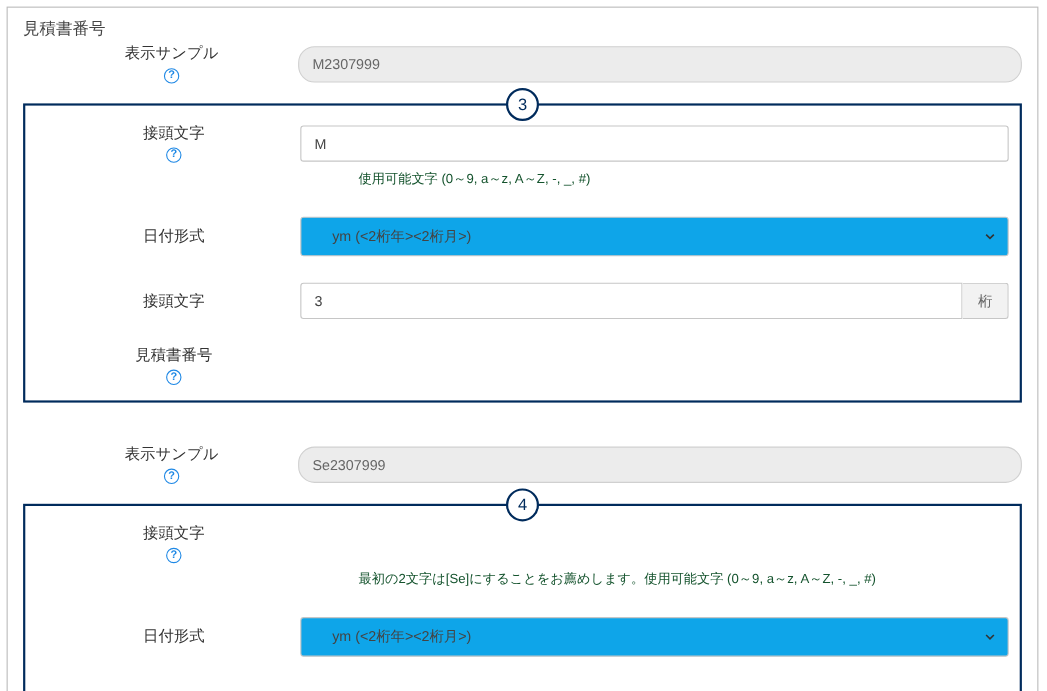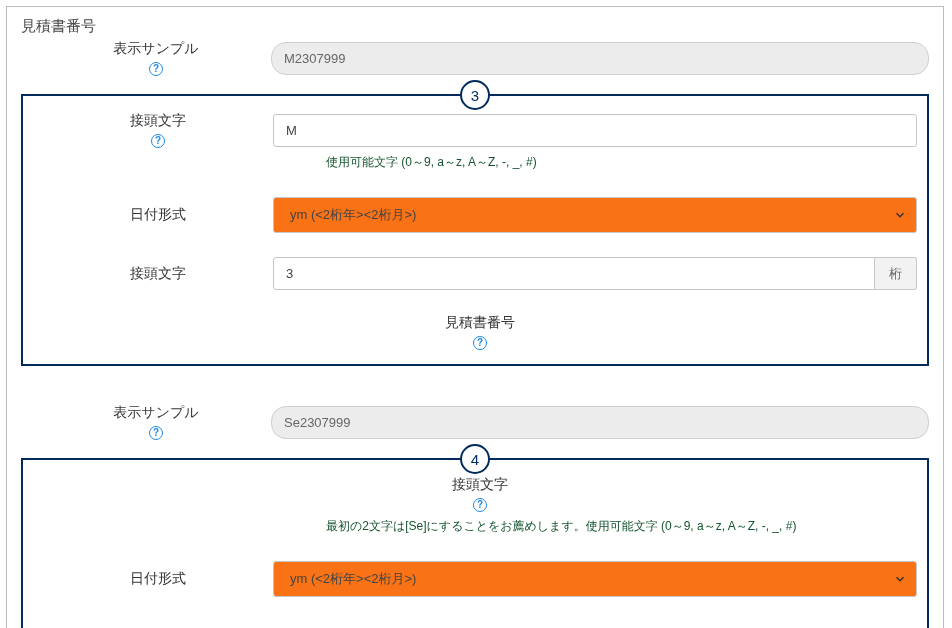--- a/index.html
+++ b/index.html
@@ -7,26 +7,26 @@
 .outer { border: 1px solid #bbb; width: 938px; }
 .section { padding: 10px 14px 22px 14px; margin-bottom: 6px; }
 .section-title { font-size: 15px; color: #444; margin-bottom: 4px; }
 .row { display: flex; align-items: center; margin-bottom: 18px; }
 .row.first { margin-bottom: 18px; }
 .row-label { width: 250px; padding-left: 20px; font-size: 14px; color: #333; font-weight: 500; display: flex; align-items: center; gap: 4px; flex-direction: column; }
 .help-icon { display: inline-flex; align-items: center; justify-content: center; width: 14px; height: 14px; border: 1.5px solid #1e88e5; border-radius: 50%; color: #1e88e5; font-size: 10px; font-weight: 600; cursor: pointer; line-height: 1; }
 .row-field { flex: 1; }
 .sample-box { background: #ececec; border: 1px solid #d0d0d0; border-radius: 15px; padding: 8px 12px; color: #666; font-size: 13px; }
 .box-area { border: 2px solid #002b5c; padding: 0; position: relative; }
-.box-area .row { margin: 0; padding: 14px 10px 14px 0; justify-content: center; }
+.box-area .row { margin: 0; padding: 14px 10px 14px 0; }
 .box-area .row + .row { padding-top: 10px; }
 .txt-input { width: 100%; border: 1px solid #c6c6c6; border-radius: 3px; padding: 8px 12px; font-size: 13px; color: #444; background: #fff; outline: none; }
 .hint { color: #14532d; font-size: 12px; padding-left: 268px; margin-top: -8px; margin-bottom: 12px; margin-left: 35px; }
 .sel-wrap { position: relative; width: 100%; }
-.sel { width: 100%; border: 1px solid #c6c6c6; border-radius: 3px; padding: 8px 16px; font-size: 13px; background: #f97316; appearance: none; color: #444; }
+.sel { width: 100%; border: 1px solid #c6c6c6; border-radius: 3px; padding: 8px 28px; font-size: 13px; background: #0ea5e9; appearance: none; color: #444; }
 .chevron { position: absolute; right: 10px; top: 50%; transform: translateY(-50%); pointer-events: none; }
 .digit-wrap { display: flex; width: 100%; }
 .digit-wrap .txt-input { flex: 1; border-top-right-radius: 0; border-bottom-right-radius: 0; }
 .unit { display: flex; align-items: center; justify-content: center; width: 42px; border: 1px solid #c6c6c6; border-left: none; border-top-right-radius: 3px; border-bottom-right-radius: 3px; background: #f2f2f2; color: #666; font-size: 13px; }
 .badge { position: absolute; top: -16px; left: 50%; transform: translateX(-50%); width: 30px; height: 30px; border: 2px solid #002b5c; background: #fff; border-radius: 50%; display: flex; align-items: center; justify-content: center; font-size: 15px; color: #002b5c; font-weight: 400; }
 .box-inner { padding-top: 2px; }
 </style>
 </head>
 <body>
 

